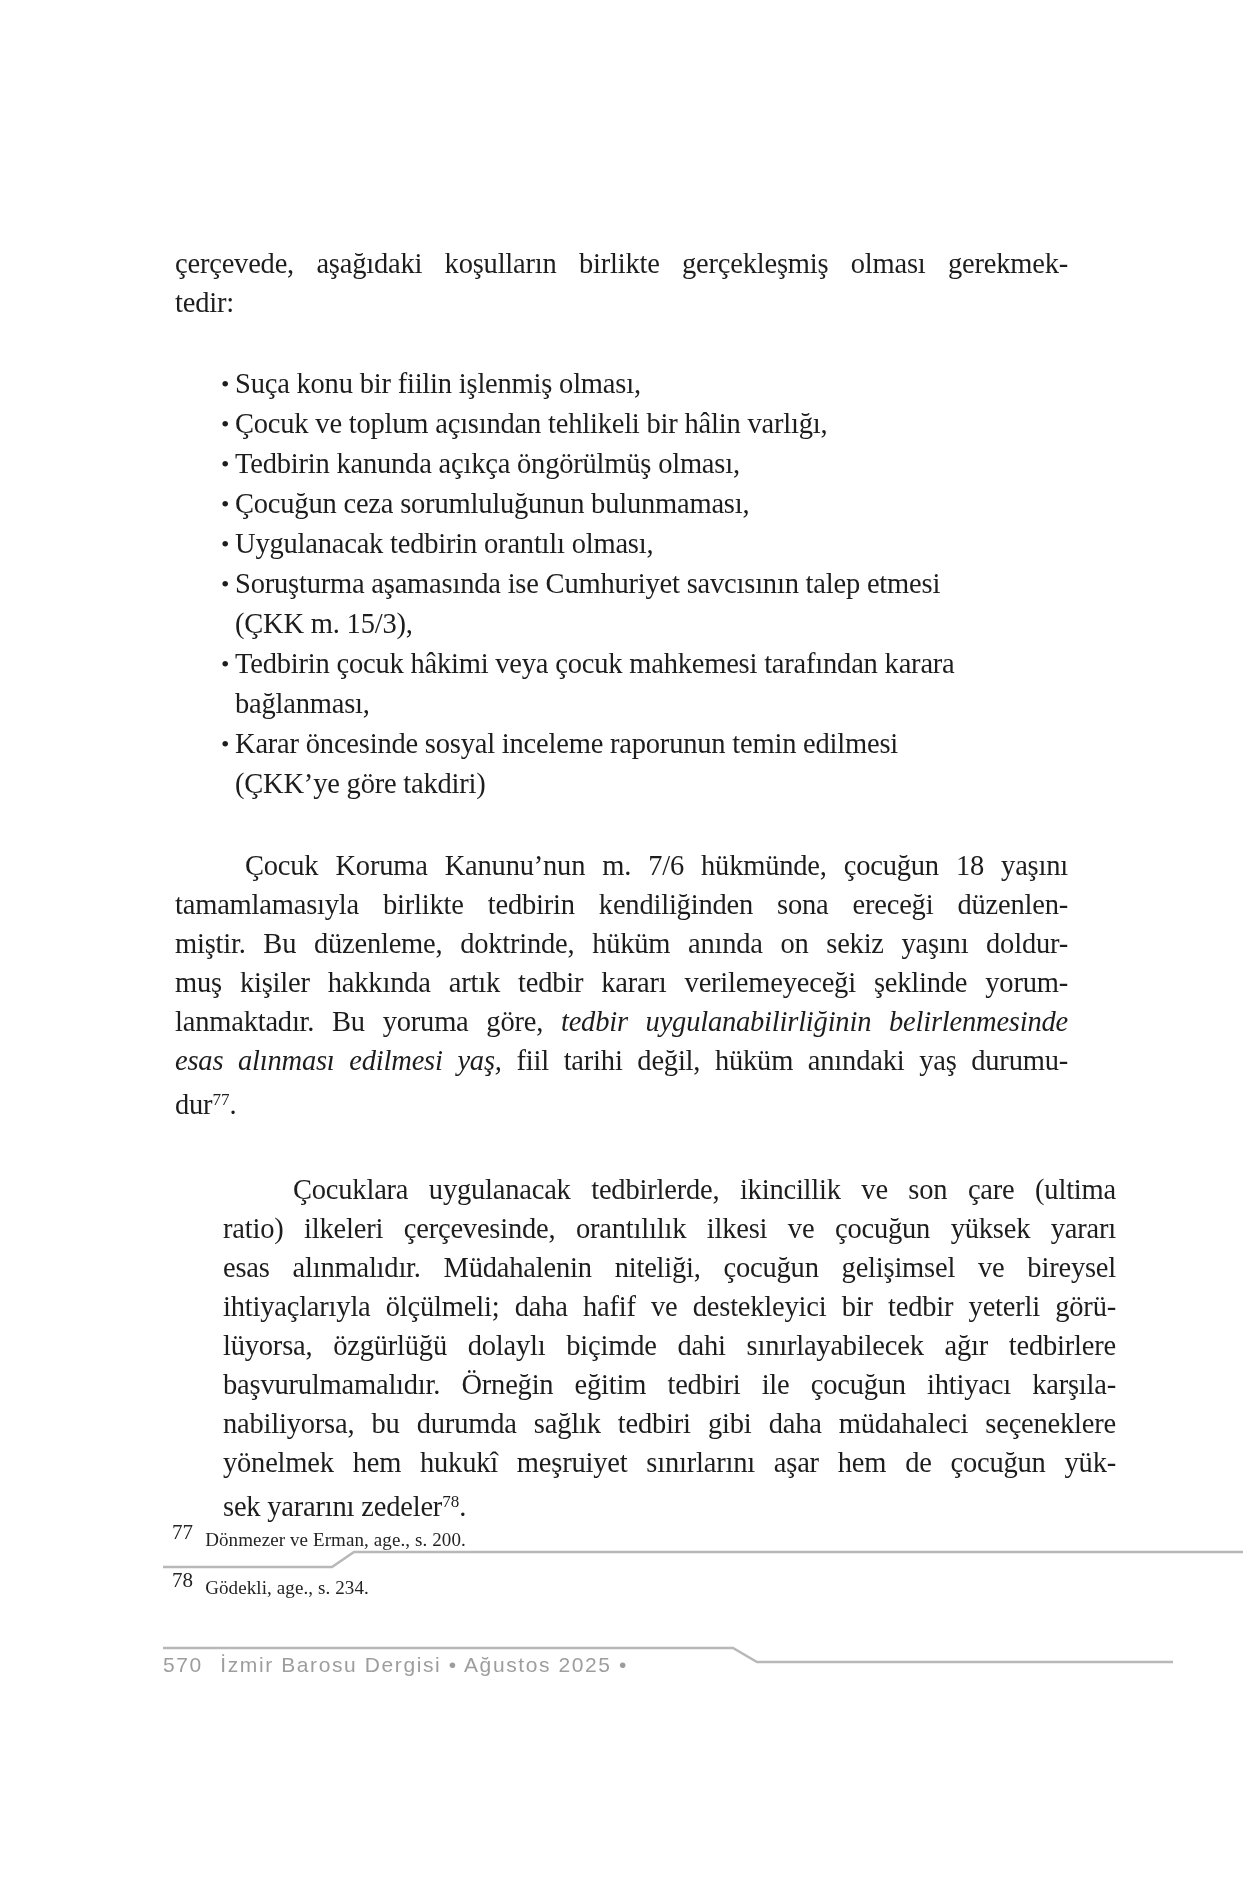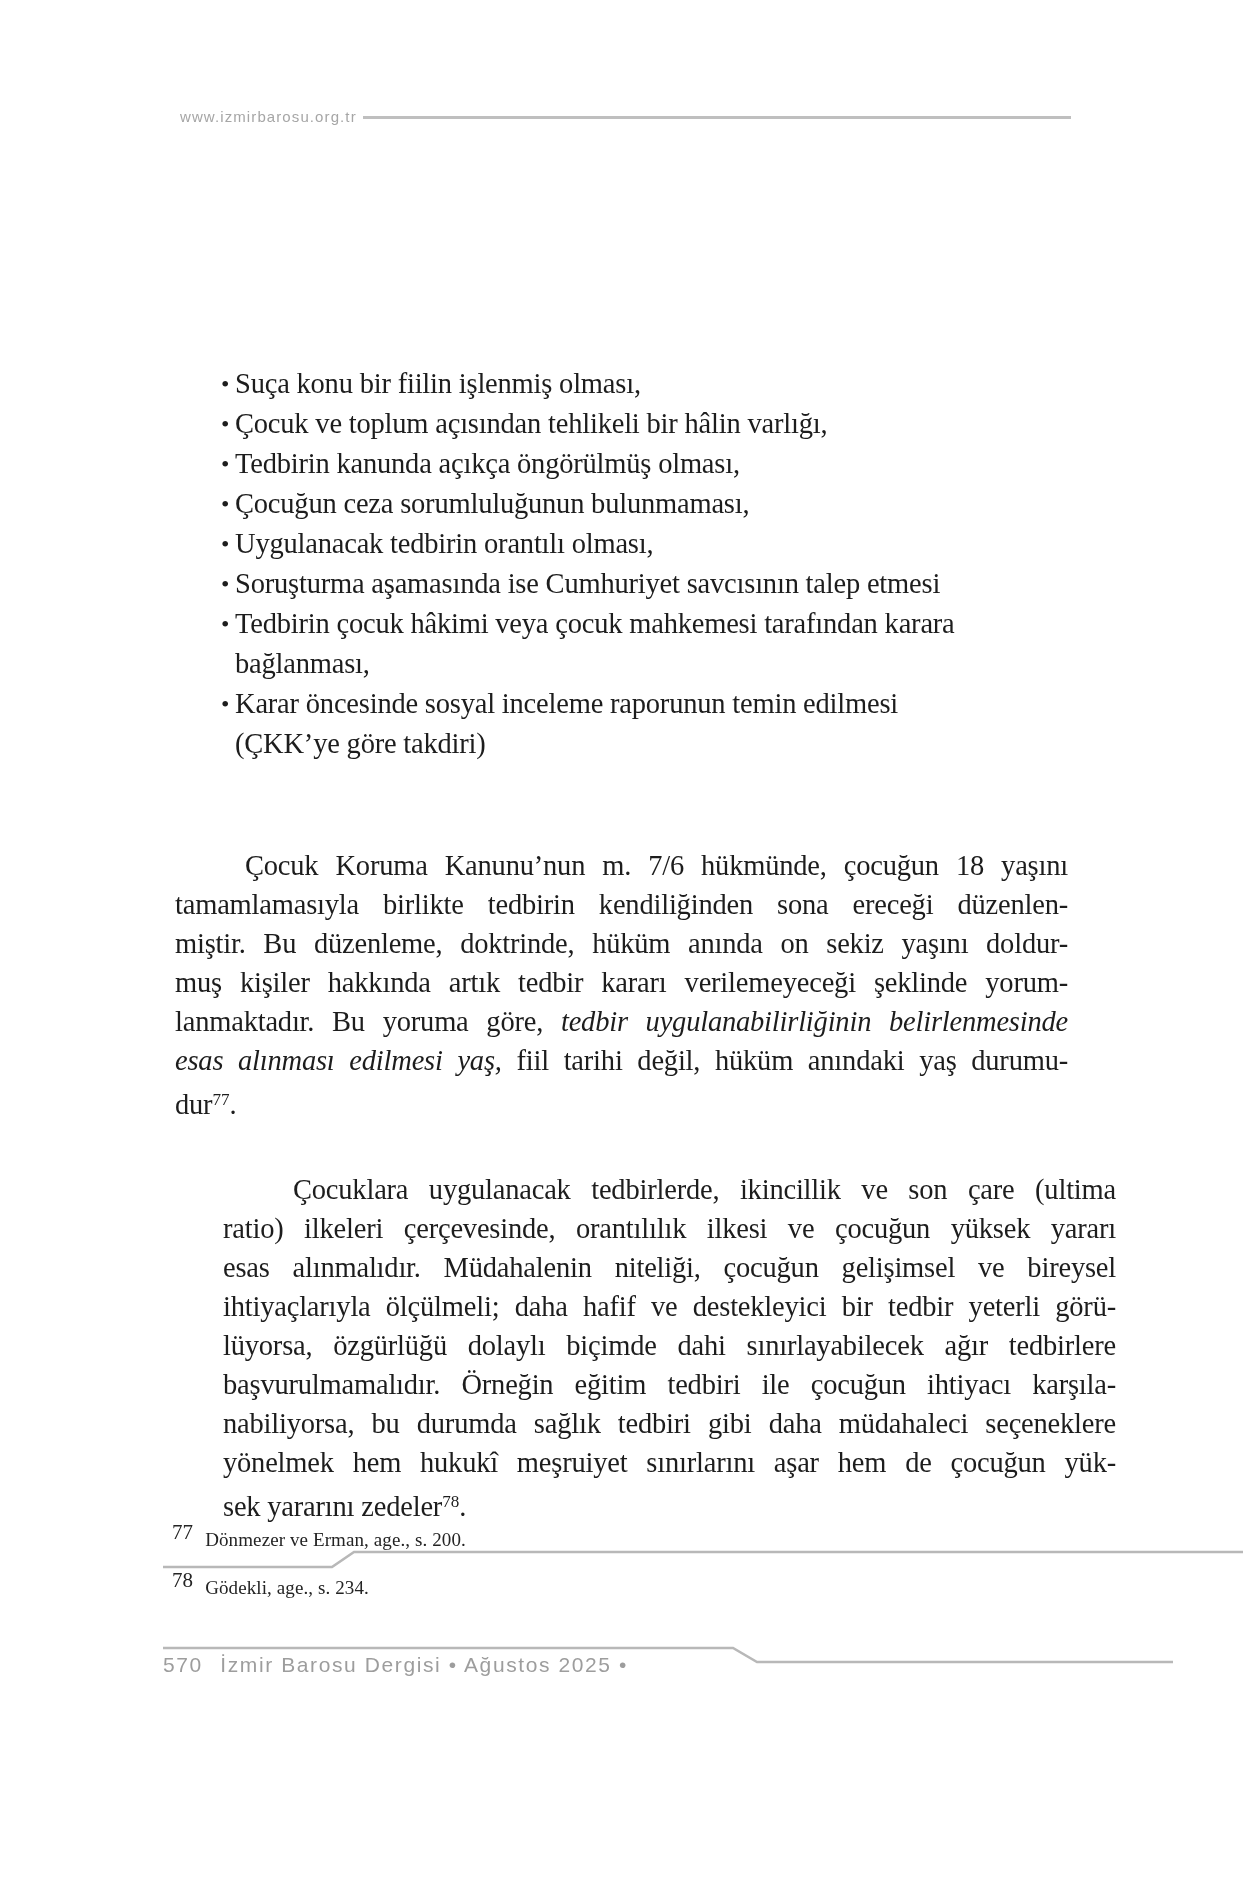--- a/index.html
+++ b/index.html
@@ -73,25 +73,25 @@
     font-size:21px; letter-spacing:1.6px;
     color:#9d9d9d; white-space:nowrap;
   }
   .footer-text .gap { display:inline-block; width:10px; }
 </style>
 </head>
 <body>
 
 <div class="page">
 
-  <div class="page-header">
-    <span class="header-url">www.izmirbarosu.org.tr</span>
-    <span class="header-rule"></span>
-  </div>
 
+  <div class="para p-intro">
+      <div class="line"><span>çerçevede, aşağıdaki koşulların birlikte gerçekleşmiş olması gerekmek-</span></div>
+      <div class="line last"><span>tedir:</span></div>
+    </div>
 
   <div class="bullet-list">
       <div class="bullet-item">
         <span class="bullet-dot">•</span>
         <div class="b-line">Suça konu bir fiilin işlenmiş olması,</div>
       </div>
       <div class="bullet-item">
         <span class="bullet-dot">•</span>
         <div class="b-line">Çocuk ve toplum açısından tehlikeli bir hâlin varlığı,</div>
       </div>
@@ -103,20 +103,21 @@
         <span class="bullet-dot">•</span>
         <div class="b-line">Çocuğun ceza sorumluluğunun bulunmaması,</div>
       </div>
       <div class="bullet-item">
         <span class="bullet-dot">•</span>
         <div class="b-line">Uygulanacak tedbirin orantılı olması,</div>
       </div>
       <div class="bullet-item">
         <span class="bullet-dot">•</span>
         <div class="b-line">Soruşturma aşamasında ise Cumhuriyet savcısının talep etmesi</div>
+        <div class="b-line">(ÇKK m. 15/3),</div>
       </div>
       <div class="bullet-item">
         <span class="bullet-dot">•</span>
         <div class="b-line">Tedbirin çocuk hâkimi veya çocuk mahkemesi tarafından karara</div>
         <div class="b-line">bağlanması,</div>
       </div>
       <div class="bullet-item">
         <span class="bullet-dot">•</span>
         <div class="b-line">Karar öncesinde sosyal inceleme raporunun temin edilmesi</div>
         <div class="b-line">(ÇKK’ye göre takdiri)</div>

